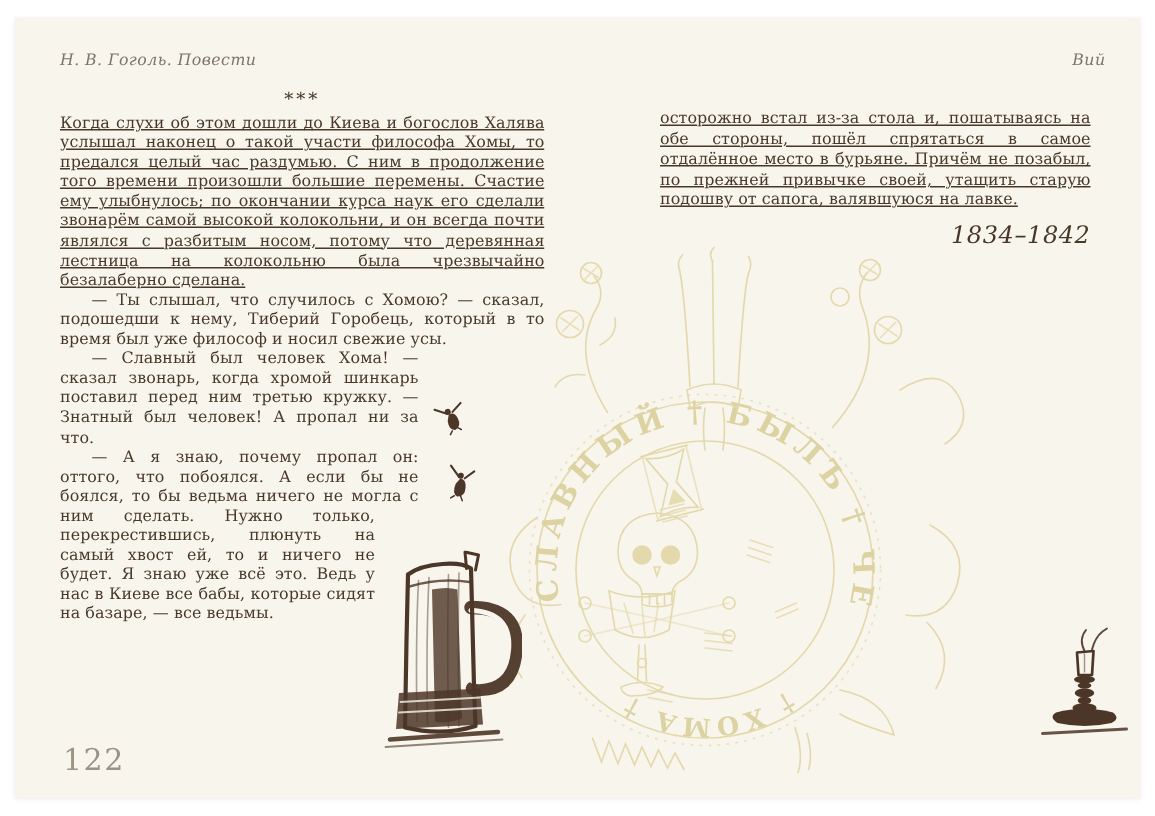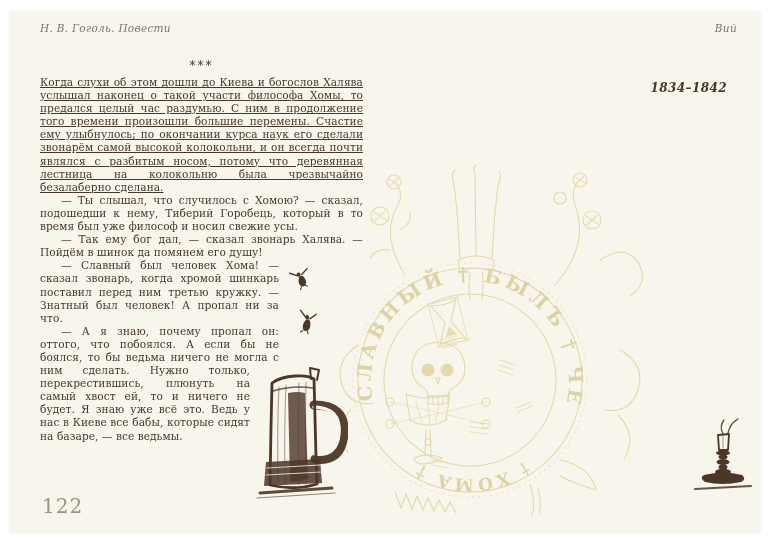--- a/index.html
+++ b/index.html
@@ -9,39 +9,39 @@
   *{box-sizing:border-box; margin:0; padding:0;}
   html,body{width:770px; height:544px; overflow:hidden;}
   body{background:var(--frame,#fff); font-family:"DejaVu Serif","Liberation Serif",serif;}
   .stage{position:relative; width:770px; height:544px; background:var(--frame,#fff);}
   .spread{
     position:absolute; left:10px; top:12px; width:750px; height:520px;
     background:var(--paper,#f8f5ec);
     box-shadow:0 0 0 1px rgba(0,0,0,0.02), 0 1px 5px rgba(0,0,0,0.05);
   }
   .running-header{
-    position:absolute; top:10px; font-style:italic; font-size:10.5px;
+    position:absolute; top:22px; font-style:italic; font-size:10.5px;
     letter-spacing:.3px; color:var(--muted,#7d7468); z-index:4;
   }
   .running-header.left{left:30px;}
   .running-header.right{right:23px;}
   .col{position:absolute; color:var(--ink,#47382a); z-index:2;}
   .left-col{left:30px; top:48px; width:323px; height:454px; overflow:hidden;
     font-size:10.6px; line-height:13.1px;}
   .right-col{left:430px; top:61px; width:287px; height:130px;
     font-size:10.6px; line-height:13.6px;}
   .separator{text-align:center; font-size:12px; letter-spacing:2px; line-height:12px;
     margin-bottom:4px; color:var(--ink,#47382a);}
   .para{text-align:justify; text-indent:21px; letter-spacing:.05px;}
   .para.noindent{text-indent:0;text-decoration:underline;}
   .spacer{float:right; clear:right;}
   .spacer.s1{width:84px; height:108px;}
   .spacer.s2{width:113px; height:152px;}
-  .date-range{text-align:right; margin-top:9px; font-style:italic; font-weight:bold;
-    font-size:12px; letter-spacing:.4px; color:var(--ink,#47382a);}
+  .date-range{text-align:right; margin-top:9px; font-style:italic; font-weight:normal;
+    font-size:16px; letter-spacing:.4px; color:var(--ink,#47382a);}
   .page-number{position:absolute; left:32px; top:482px; font-size:20px;
     letter-spacing:1px; color:var(--page-number,#9c9384); z-index:4;}
   svg.emblem{position:absolute; left:310px; top:148px; z-index:1;}
   svg.mug{position:absolute; left:243px; top:355px; z-index:3;}
   svg.fly1{position:absolute; left:281px; top:256px; z-index:3; transform:rotate(-18deg);}
   svg.fly2{position:absolute; left:286px; top:298px; z-index:3; transform:rotate(14deg);}
   svg.candle{position:absolute; left:682px; top:406px; z-index:3;}
   .wm{stroke:var(--watermark,#e3d9ac); fill:none; stroke-width:1.1; stroke-linecap:round;}
   .wm-fill{fill:var(--watermark,#e3d9ac); stroke:none;}
   .wm-text{fill:var(--watermark-text,#dcd2a2); stroke:none; font-weight:bold;
@@ -141,28 +141,28 @@
       </g>
     </svg>
 
     <div class="running-header left">Н. В. Гоголь. Повести</div>
     <div class="running-header right">Вий</div>
 
     <div class="col left-col">
       <div class="separator">***</div>
       <p class="para noindent"><span>Когда слухи об этом дошли до Киева и богослов Халява услышал наконец о такой участи философа Хомы, то предался целый час раздумью. С ним в продолжение того времени произошли большие перемены. Счастие ему улыбнулось; по окончании курса наук его сделали звонарём самой высокой колокольни, и он всегда почти являлся с разбитым носом, потому что деревянная лестница на колокольню была чрезвычайно безалаберно сделана.</span></p>
       <p class="para"><span>— Ты слышал, что случилось с Хомою? — сказал, подошедши к нему, Тиберий Горобець, который в то время был уже философ и носил свежие усы.</span></p>
-      <p class="para"><span>— Так ему бог дал, — сказал звонарь Халява. — Пойдём в шинок да помянем его душу!</span></p>
       <p class="para"><span class="spacer s1"></span><span class="spacer s2"></span></p>
       <p class="para"><span>— Славный был человек Хома! — сказал звонарь, когда хромой шинкарь поставил перед ним третью кружку. — Знатный был человек! А пропал ни за что.</span></p>
       <p class="para"><span>— А я знаю, почему пропал он: оттого, что побоялся. А если бы не боялся, то бы ведьма ничего не могла с ним сделать. Нужно только, перекрестившись, плюнуть на самый хвост ей, то и ничего не будет. Я знаю уже всё это. Ведь у нас в Киеве все бабы, которые сидят на базаре, — все ведьмы.</span></p>
 
     </div>
 
     <div class="col right-col">
+      <p class="para noindent"><span>осторожно встал из-за стола и, пошатываясь на обе стороны, пошёл спрятаться в самое отдалённое место в бурьяне. Причём не позабыл, по прежней привычке своей, утащить старую подошву от сапога, валявшуюся на лавке.</span></p>
       <div class="date-range">1834–1842</div>
     </div>
 
     <svg class="mug" width="95" height="140" viewBox="0 0 95 140">
       <path class="sk" stroke-width="9" opacity=".95" d="M61,38 Q93,38 91,66 Q89,96 62,92"></path>
       <path class="paper-line" stroke-width="3.5" d="M61,40 Q88,41 86,66 Q84,90 62,87"></path>
       <path class="sk" stroke-width="2.8" d="M19,16 Q27,10 42,9 Q55,8 61,12 L63,90 L64,117 Q42,124 17,118 L18,60 Z"></path>
       <path class="sk" stroke-width="2" d="M58,12 L57,1 L66,3 L64,13"></path>
       <path class="sk" stroke-width="1.6" opacity=".8" d="M20,24 Q40,18 60,21"></path>
       <path class="sk" stroke-width="1.1" opacity=".45" d="M26,20 Q24,60 25,114 M33,18 Q31,60 32,116 M46,16 Q45,60 46,118 M53,15 Q52,60 53,117"></path>

